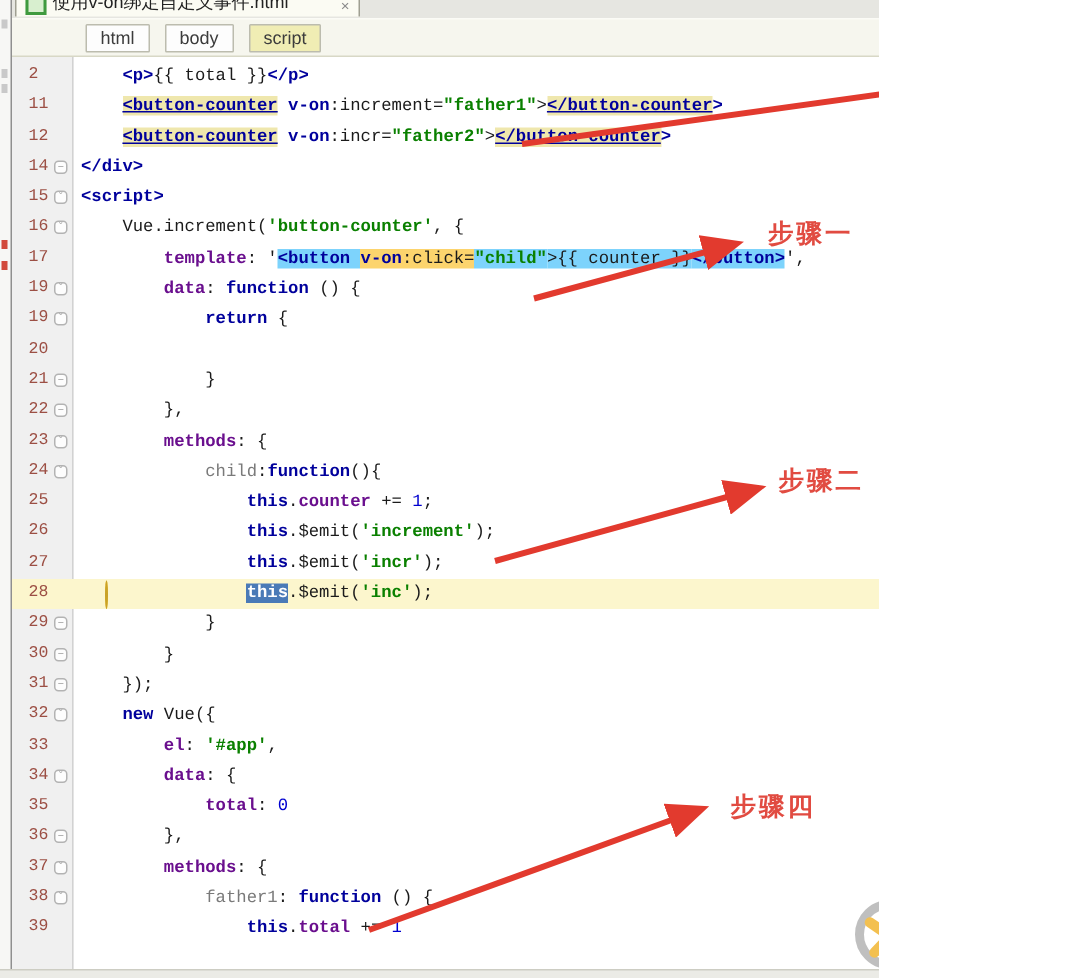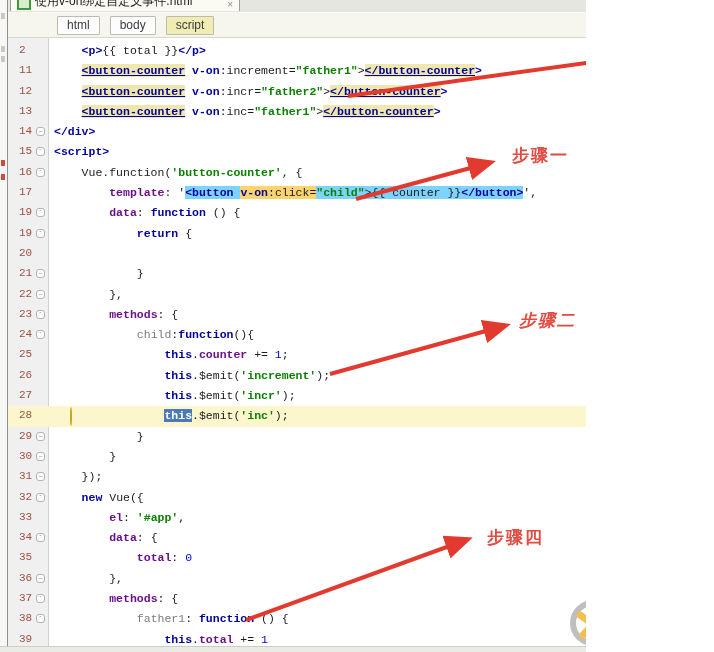--- a/index.html
+++ b/index.html
@@ -119,44 +119,38 @@
         <div class="code"><span class="tk-d">    </span><span class="tk-t bg-mt">&lt;button-counter</span><span class="tk-d"> </span><span class="tk-t">v-on</span><span class="tk-d">:increment=</span><span class="tk-s">"father1"</span><span class="tk-d">&gt;</span><span class="tk-t bg-mt">&lt;/button-counter</span><span class="tk-t">&gt;</span></div>
       </div>
       <div class="row">
         <div class="gut">
           <span class="num">12</span>
         </div>
         <div class="code"><span class="tk-d">    </span><span class="tk-t bg-mt">&lt;button-counter</span><span class="tk-d"> </span><span class="tk-t">v-on</span><span class="tk-d">:incr=</span><span class="tk-s">"father2"</span><span class="tk-d">&gt;</span><span class="tk-t bg-mt">&lt;/button-counter</span><span class="tk-t">&gt;</span></div>
       </div>
       <div class="row">
         <div class="gut">
-          <span class="num">13</span>
-        </div>
-        <div class="code"><span class="tk-d">    </span><span class="tk-t bg-mt">&lt;button-counter</span><span class="tk-d"> </span><span class="tk-t">v-on</span><span class="tk-d">:inc=</span><span class="tk-s">"father1"</span><span class="tk-d">&gt;</span><span class="tk-t bg-mt">&lt;/button-counter</span><span class="tk-t">&gt;</span></div>
-      </div>
-      <div class="row">
-        <div class="gut">
           <span class="num">14</span>
           <span class="fold">−</span>
         </div>
         <div class="code"><span class="tk-t">&lt;/div&gt;</span></div>
       </div>
       <div class="row">
         <div class="gut">
           <span class="num">15</span>
           <span class="fold">ˇ</span>
         </div>
         <div class="code"><span class="tk-t">&lt;script&gt;</span></div>
       </div>
       <div class="row">
         <div class="gut">
           <span class="num">16</span>
           <span class="fold">ˇ</span>
         </div>
-        <div class="code"><span class="tk-d">    Vue.function(</span><span class="tk-s">'button-counter'</span><span class="tk-d">, {</span></div>
+        <div class="code"><span class="tk-d">    Vue.increment(</span><span class="tk-s">'button-counter'</span><span class="tk-d">, {</span></div>
       </div>
       <div class="row">
         <div class="gut">
           <span class="num">17</span>
         </div>
         <div class="code"><span class="tk-d">        </span><span class="tk-p">template</span><span class="tk-d">: '</span><span class="tk-t bg-tpl">&lt;button </span><span class="tk-t bg-von">v-on</span><span class="tk-d bg-von">:click=</span><span class="tk-s bg-tpl">"child"</span><span class="tk-d bg-tpl">&gt;{{ counter }}</span><span class="tk-t bg-tpl">&lt;/button&gt;</span><span class="tk-d">',</span></div>
       </div>
       <div class="row">
         <div class="gut">
           <span class="num">19</span>
@@ -324,15 +318,15 @@
       <circle cx="25" cy="25" r="20" fill="none" stroke="#b5b5b5" stroke-width="6"></circle>
       <path d="M12 17 L38 35" stroke="#f2b632" stroke-width="7" stroke-linecap="round"></path>
       <path d="M36 15 L15 37" stroke="#f2b632" stroke-width="7" stroke-linecap="round"></path>
     </svg>
     <div id="wm-brand">创新互联</div>
     <div id="wm-url">https://blog.c</div>
   </div>
 
 <div class="step-label" style="left: 638px; top: 41px;">步骤三</div>
     <div class="step-label" style="left: 512px; top: 144px;">步骤一</div>
-    <div class="step-label" style="left: 519px; top: 309px; font-style: italic;">步骤二</div>
+    <div class="step-label" style="left: 519px; top: 309px;">步骤二</div>
     <div class="step-label" style="left: 487px; top: 526px;">步骤四</div>
   </div>
 
 </body></html>

